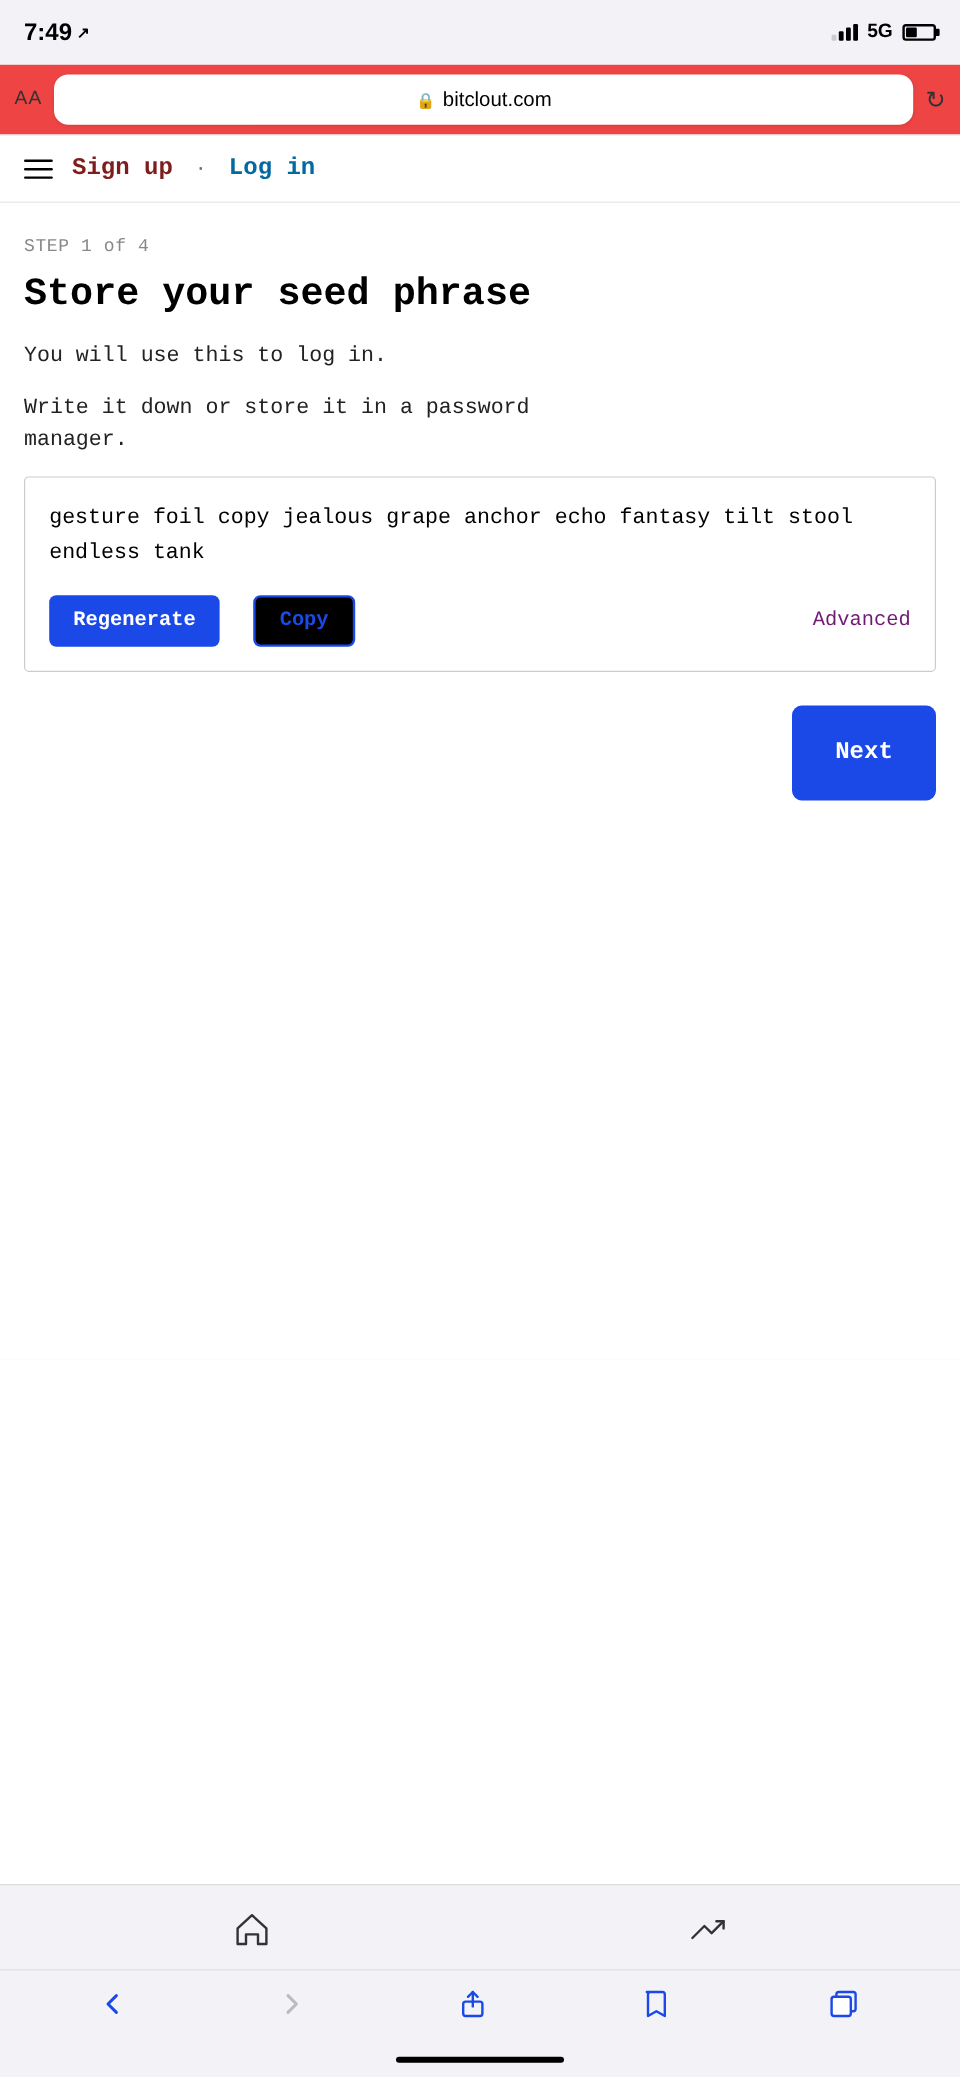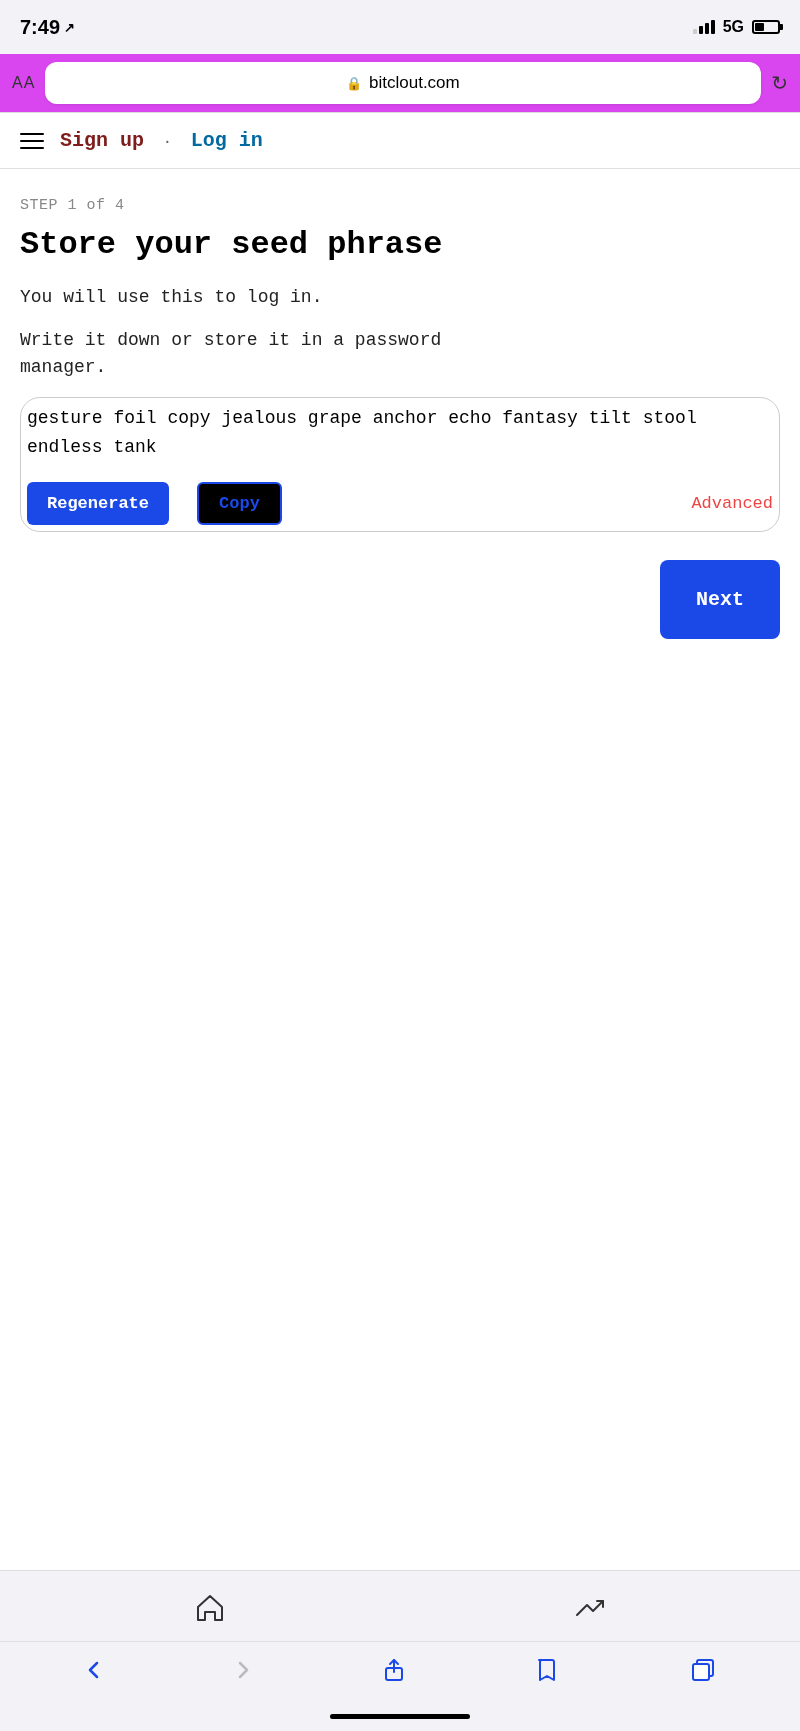--- a/index.html
+++ b/index.html
@@ -77,21 +77,21 @@
     }
     .battery-fill {
       width: 40%;
       height: 100%;
       background: #000;
       border-radius: 1px;
     }
 
     
     .browser-bar {
-      background: #d946ef;
+      background: #ef4444;
       padding: 8px 12px;
       display: flex;
       align-items: center;
       gap: 10px;
       flex-shrink: 0;
     }
     .browser-aa {
       font-size: 16px;
       color: #333;
       font-weight: 500;
@@ -196,22 +196,22 @@
     .description-1, .description-2 {
       font-size: 18px;
       color: #222;
       font-family: 'Courier New', Courier, monospace;
       line-height: 1.5;
       margin-bottom: 16px;
     }
 
     .seed-box {
       border: 1.5px solid #ccc;
-      border-radius: 20px;
-      padding: 6px;
+      border-radius: 4px;
+      padding: 20px;
       margin-top: 13px;
       background: #fff;
     }
 
     .seed-phrase {
       font-size: 18px;
       color: #000;
       font-family: 'Courier New', Courier, monospace;
       line-height: 1.6;
       margin-bottom: 20px;
@@ -244,21 +244,21 @@
       padding: 10px 20px;
       font-size: 17px;
       font-weight: 600;
       font-family: 'Courier New', Courier, monospace;
       cursor: pointer;
     }
 
     .btn-advanced {
       margin-left: auto;
       font-size: 17px;
-      color: #ef4444;
+      color: #701a75;
       background: none;
       border: none;
       font-family: 'Courier New', Courier, monospace;
       cursor: pointer;
       font-weight: 500;
     }
 
     .next-row {
       display: flex;
       justify-content: flex-end;

